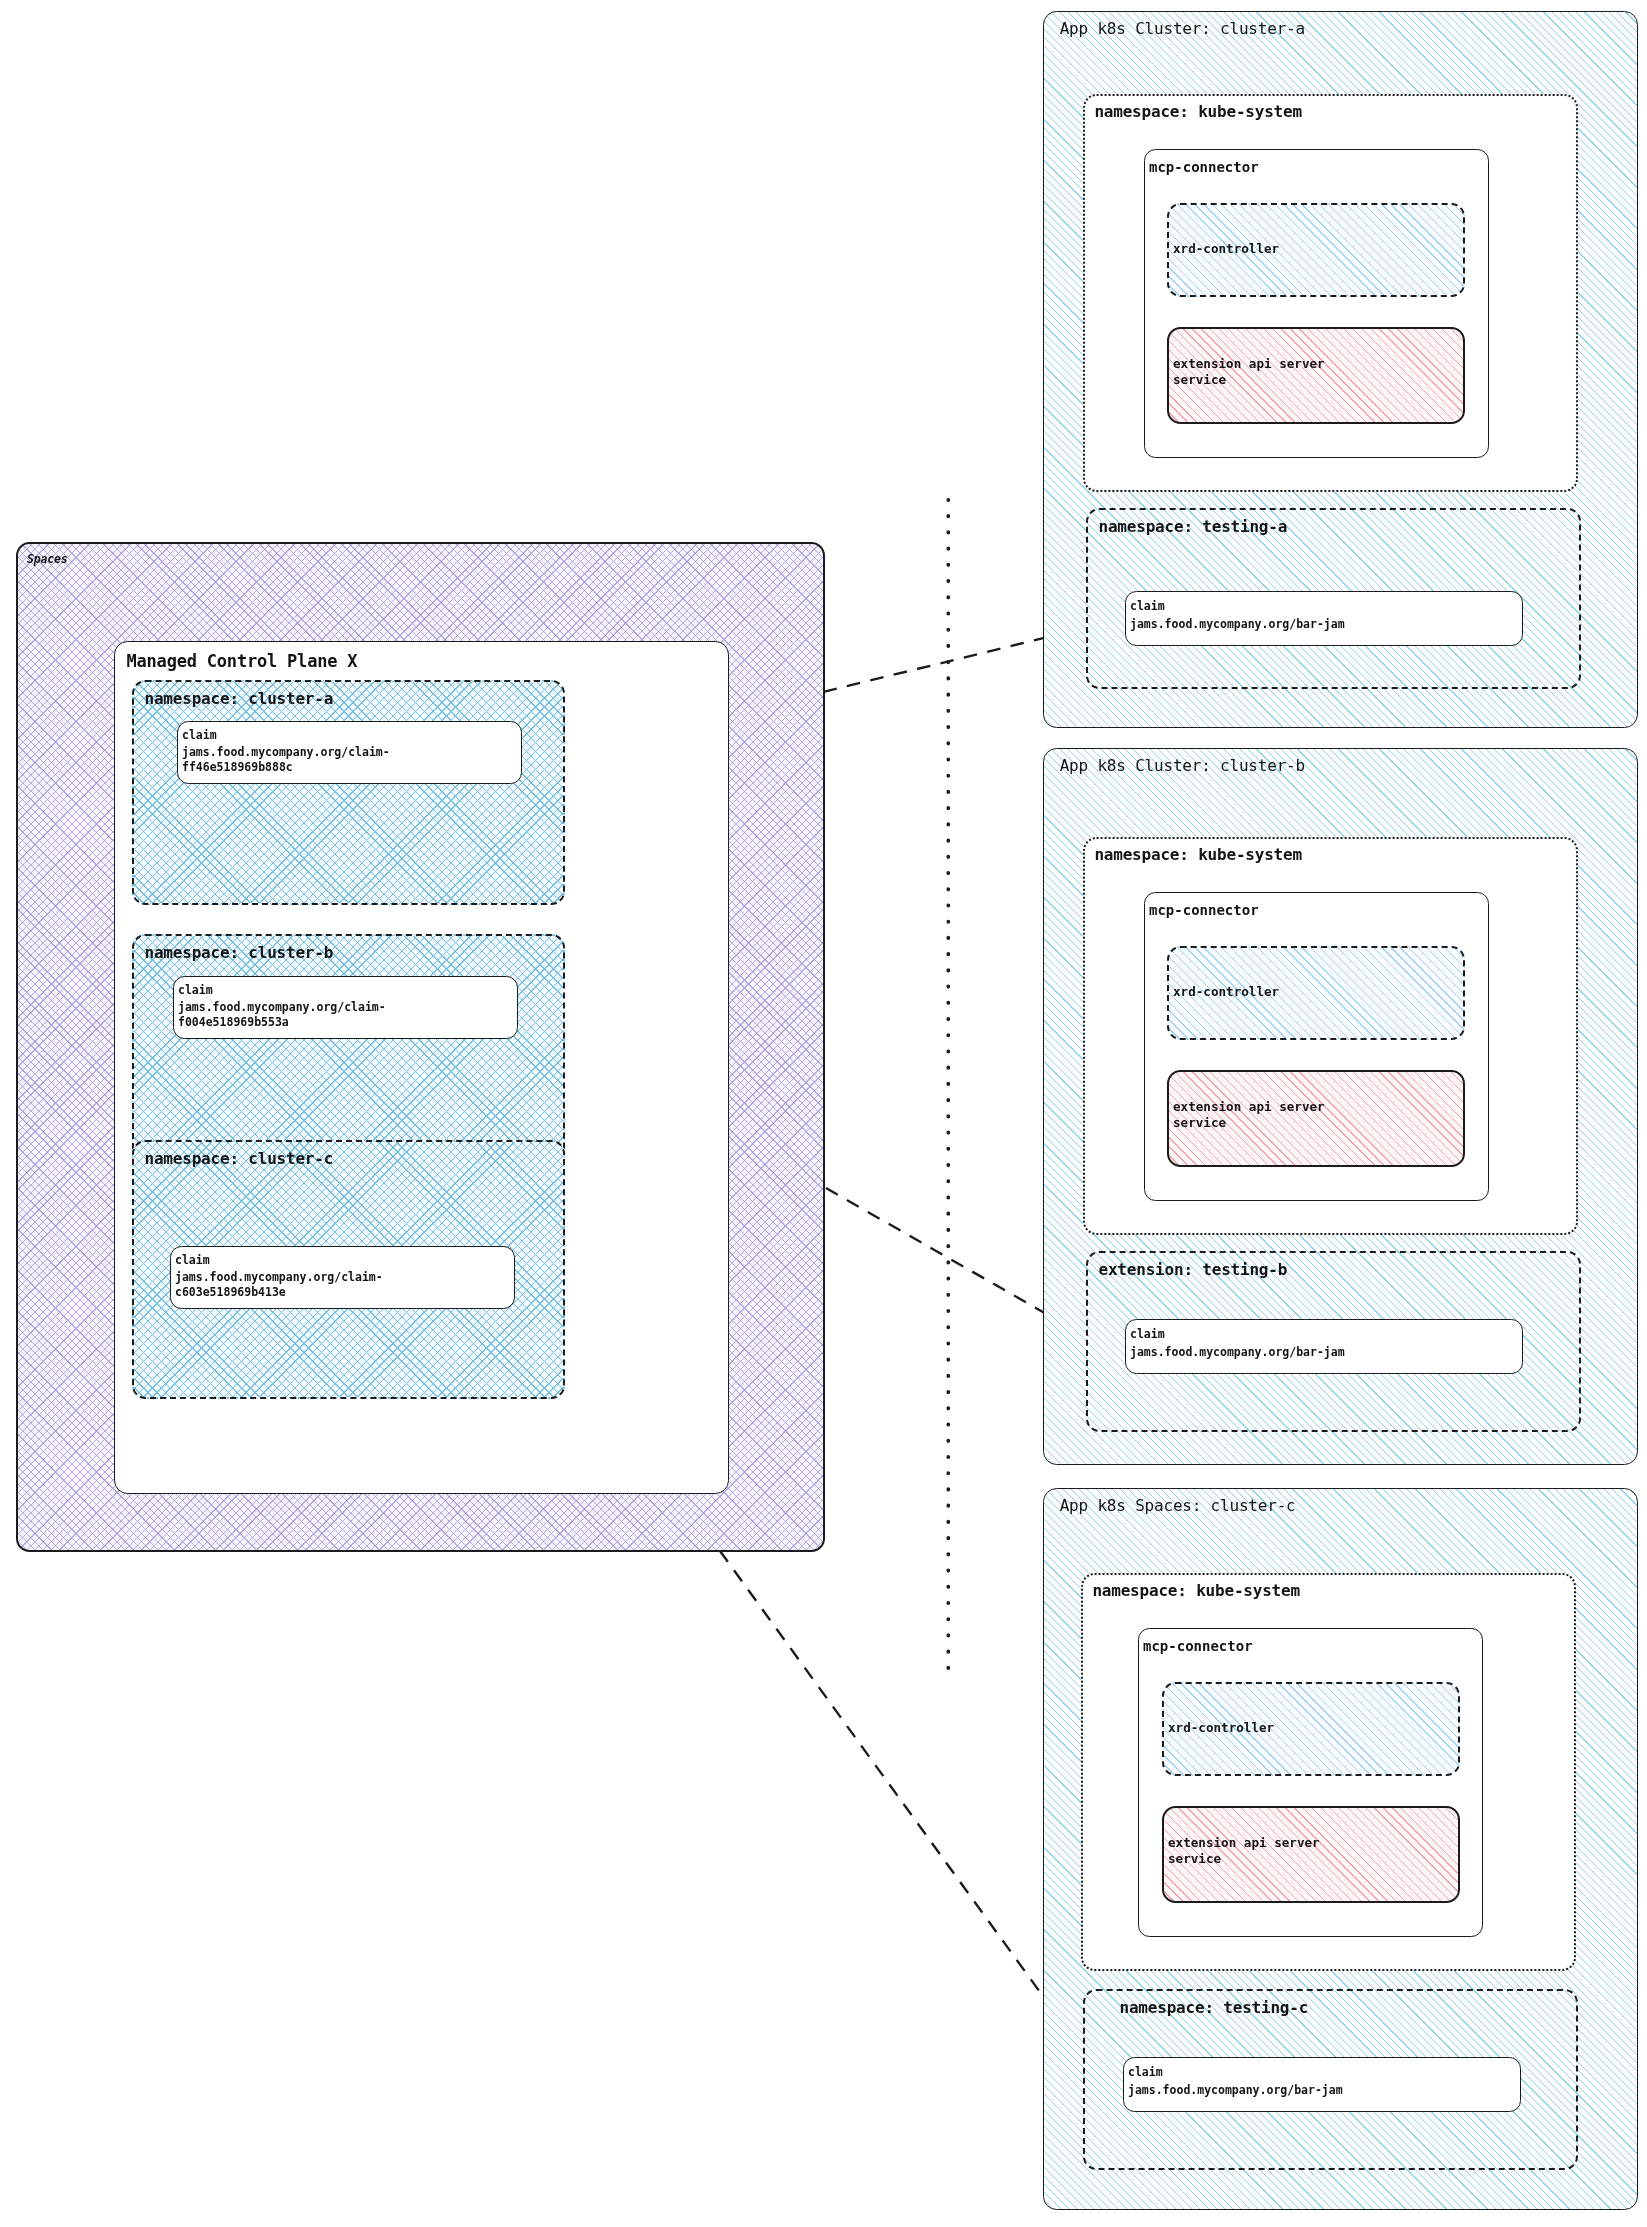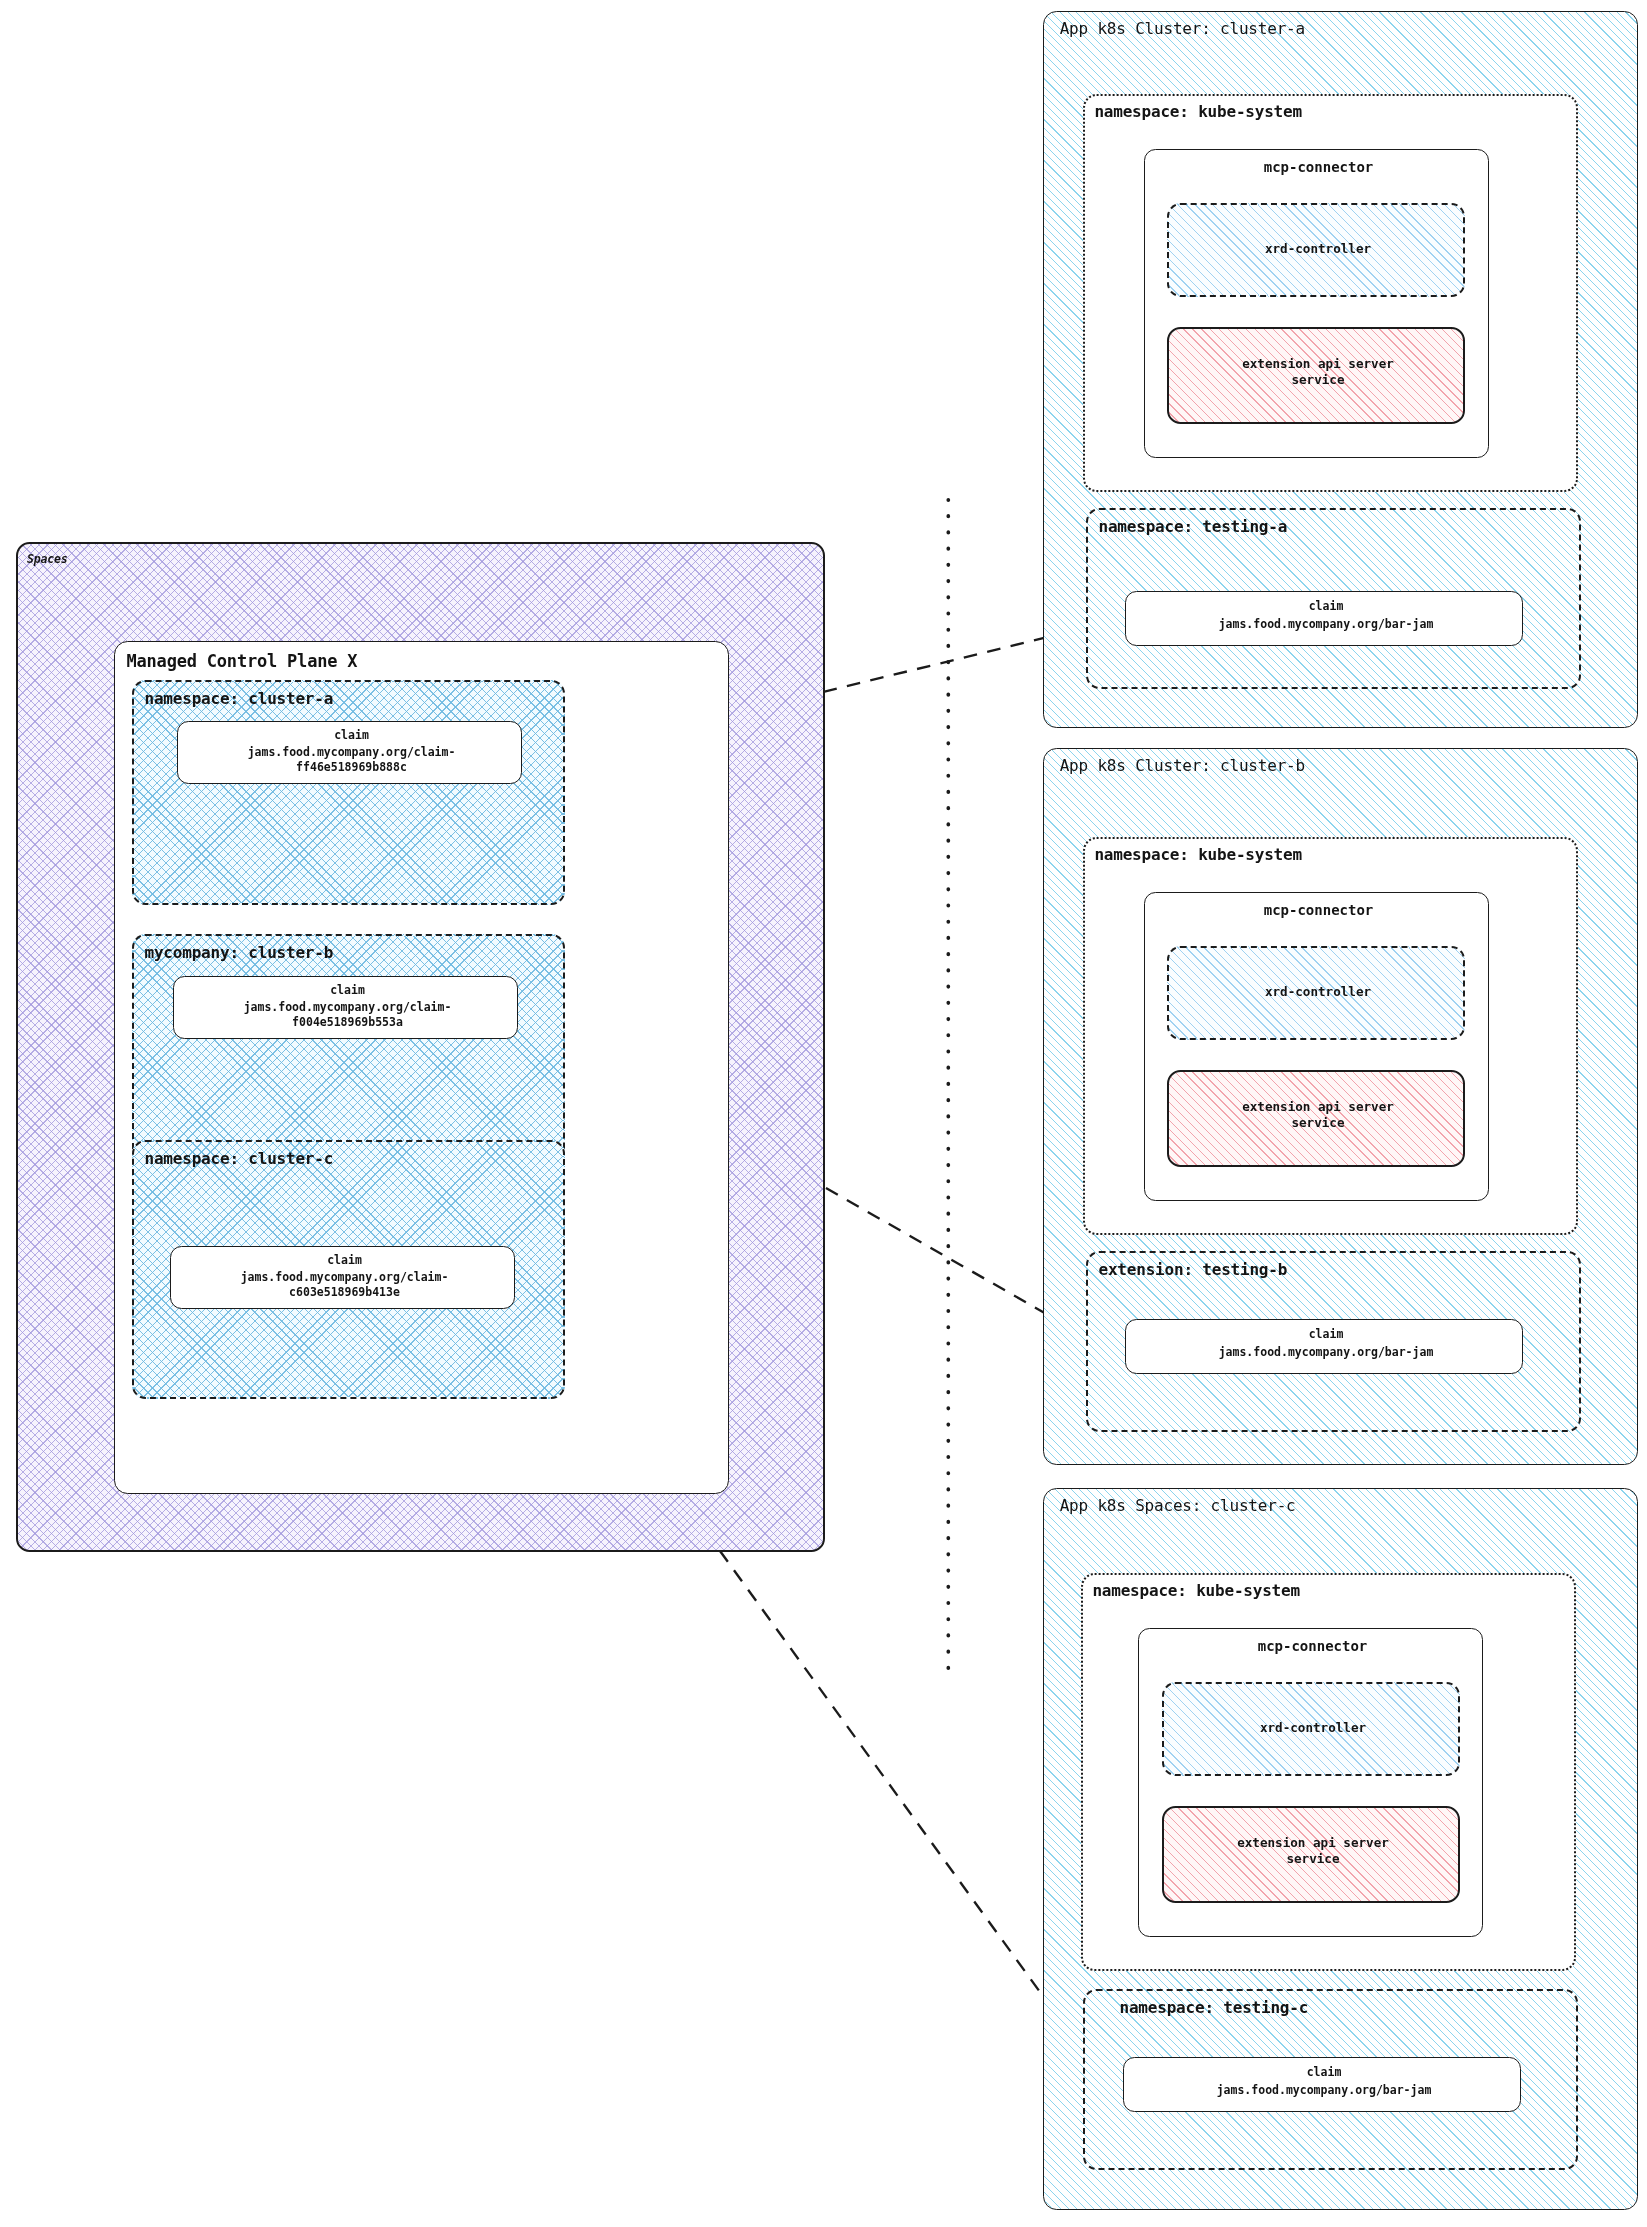--- a/index.html
+++ b/index.html
@@ -52,21 +52,21 @@
   
   .box{position:absolute;box-sizing:border-box;}
   .b-solid  {border:1.3px solid #1b1b1b;border-radius:13.6px;}
   .b-solid-thin{border:1px solid #1b1b1b;border-radius:11.5px;}
   .b-dashed {border:2.1px dashed #1b1b1b;border-radius:13.6px;}
   .b-dotted {border:2.1px dotted #1b1b1b;border-radius:13.6px;}
   .b-heavy  {border:2.1px solid #1b1b1b;border-radius:13.6px;}
 
   .lbl{position:absolute;color:#141414;white-space:nowrap;
        font-weight:700;letter-spacing:-0.2px;}
-  .ctr{position:absolute;left:4px;right:0;text-align:center;color:#141414;
+  .ctr{position:absolute;left:4px;right:0;color:#141414;
        white-space:pre-line;line-height:1.28;}
 
   .cluster-title{font-size:16px;font-weight:400;}
   .ns-title{font-size:16px;font-weight:700;}
   .pod-title{font-size:14px;font-weight:700;}
   .inner-title{font-size:12.6px;font-weight:700;}
   .claim-txt{font-size:11.5px;font-weight:700;}
   .spaces-title{font-size:11.5px;font-weight:700;}
 
   #edges{position:absolute;left:0;top:0;width:1647px;height:2227px;
@@ -102,21 +102,21 @@
 <div class="box b-dashed cross-blue" style="left:132px;top:680px;width:433px;height:225px;">
   <div class="lbl ns-title" style="left:10.5px;top:7.3px;">namespace: cluster-a</div>
 </div>
 <div class="box b-solid-thin" style="left:177px;top:721px;width:345px;height:63px;background:#ffffff;">
   <div class="ctr claim-txt" style="top:6.3px;">claim</div>
   <div class="ctr claim-txt" style="top:23px;">jams.food.mycompany.org/claim-
 ff46e518969b888c</div>
 </div>
 
 <div class="box b-dashed cross-blue" style="left:132px;top:934px;width:433px;height:233px;">
-  <div class="lbl ns-title" style="left:10.5px;top:7.3px;">mycompany: cluster-b</div>
+  <div class="lbl ns-title" style="left:10.5px;top:7.3px;">namespace: cluster-b</div>
 </div>
 <div class="box b-solid-thin" style="left:173px;top:976px;width:345px;height:63px;background:#ffffff;">
   <div class="ctr claim-txt" style="top:6.3px;">claim</div>
   <div class="ctr claim-txt" style="top:23px;">jams.food.mycompany.org/claim-
 f004e518969b553a</div>
 </div>
 
 <div class="box b-dashed cross-blue" style="left:132px;top:1140px;width:433px;height:259px;">
   <div class="lbl ns-title" style="left:10.5px;top:7.3px;">namespace: cluster-c</div>
 </div>

